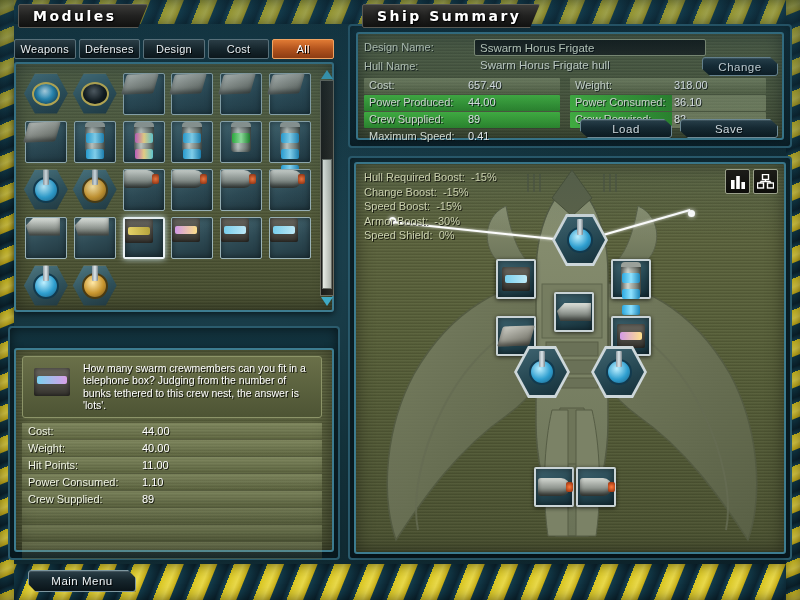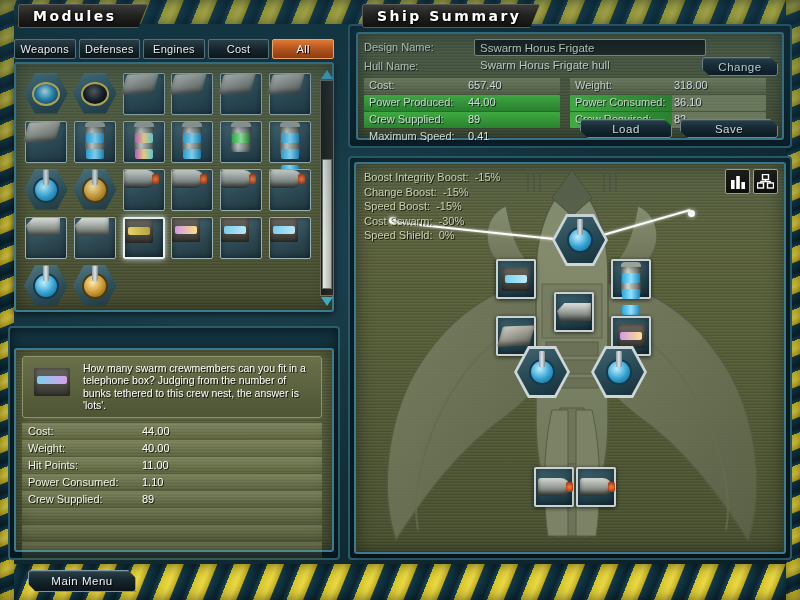--- a/index.html
+++ b/index.html
@@ -254,21 +254,21 @@
   <div class="hazard hz-left"></div>
   <div class="hazard hz-right"></div>
 
   <div class="title-plate" style="left:18px; top:4px; width:130px;">
     <span>Modules</span>
   </div>
 
   <div id="tabs">
       <div class="tab">Weapons</div>
       <div class="tab">Defenses</div>
-      <div class="tab">Engines</div>
+      <div class="tab">Design</div>
       <div class="tab">Cost</div>
       <div class="tab active">All</div>
     </div>
 
   <div class="frame" id="modgrid-frame">
     <div id="modgrid">
         <div class="slot">
           <div class="slot-hex">
             <div>
               <div class="ic-shield"></div>
@@ -710,24 +710,24 @@
         <div class="shipslot" style="left: 220px; top: 303px;">
           <div class="ss-sq">
             <div>
               <div class="ic-engine"></div>
             </div>
           </div>
         </div>
       </div>
 
     <div id="boosts">
-        <div class="boost"><span>Boost Integrity Boost:</span>&nbsp; <span>-15%</span></div>
+        <div class="boost"><span>Hull Required Boost:</span>&nbsp; <span>-15%</span></div>
         <div class="boost"><span>Change Boost:</span>&nbsp; <span>-15%</span></div>
         <div class="boost"><span>Speed Boost:</span>&nbsp; <span>-15%</span></div>
-        <div class="boost"><span>Cost Sswarm:</span>&nbsp; <span>-30%</span></div>
+        <div class="boost"><span>Armor Boost:</span>&nbsp; <span>-30%</span></div>
         <div class="boost"><span>Speed Shield:</span>&nbsp; <span>0%</span></div>
       </div>
 
     <div id="view-icons">
       <div class="vbtn">
         <svg width="16" height="14" viewBox="0 0 16 14">
           <rect x="1" y="5" width="3.6" height="9" fill="#fff"></rect>
           <rect x="6.2" y="1" width="3.6" height="13" fill="#fff"></rect>
           <rect x="11.4" y="7" width="3.6" height="7" fill="#fff"></rect>
         </svg>

